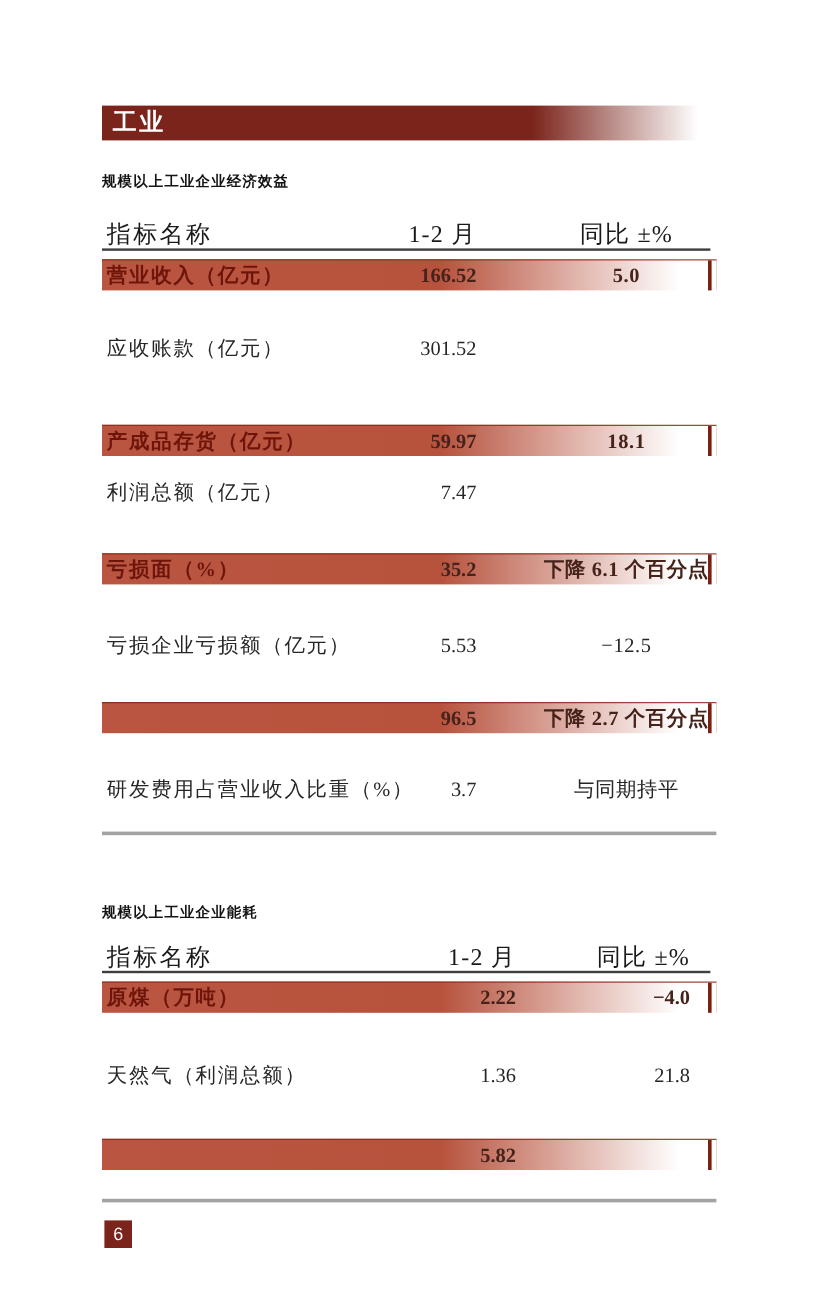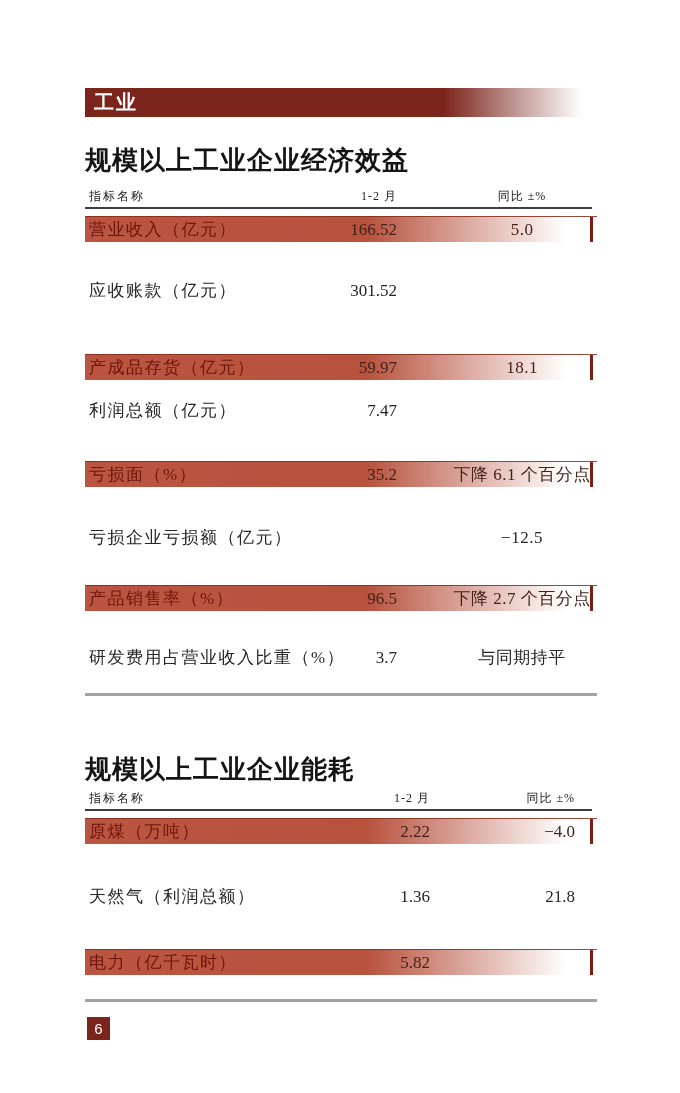--- a/index.html
+++ b/index.html
@@ -29,21 +29,21 @@
     letter-spacing: 2px;
     color: #ffffff;
   }
 
   
   .section-title {
     position: absolute;
     left: 85px;
     font-family: "Liberation Sans", "DejaVu Sans", sans-serif;
     font-weight: bold;
-    font-size: 26px;
+    font-size: 12px;
     letter-spacing: 1px;
     color: #141414;
     white-space: nowrap;
     text-align: center;
   }
 
   
   .trow {
     position: absolute;
     left: 85px;
@@ -62,28 +62,29 @@
   .trow .v2, .trow .v3 { position: absolute; top: 0; }
 
   
   .t1 .v2 { right: 200px; width: 150px; text-align: right; color: #262626; }
   .t1 .v3 { left: 362px;  width: 150px; text-align: center; color: #262626; letter-spacing: 0.5px; }
   
   .t2 .v2 { right: 167px; width: 150px; text-align: right; color: #262626; }
   .t2 .v3 { right: 22px;  width: 150px; text-align: right; color: #262626; }
 
   
-  .thead { height: 22px; line-height: 22px; font-size: 12px; }
+  .thead { height: 22px; line-height: 22px; font-size: 20px; }
   .thead .lab { letter-spacing: 2px; color: #1a1a1a; }
   .thead .v2, .thead .v3 { color: #1a1a1a; letter-spacing: 1px; }
 
   
   .hl {
     background: linear-gradient(90deg, #b95540 0%, #b7523d 55%, rgba(185,85,64,0) 94%);
     border-top: 1px solid rgba(135,42,26,0.85);
+    font-weight: bold;
   }
   .hl .lab { color: #6e150b; }
   .hl .v2, .hl .v3 { color: #45221a; }
   .hl .tick {
     position: absolute;
     right: 4px; top: 0;
     width: 3px; height: 100%;
     background: #7b1f12;
   }
 
@@ -156,25 +157,25 @@
 
   <div class="trow t1 hl" style="top:461px">
     <span class="lab">亏损面（%）</span>
     <span class="v2">35.2</span>
     <span class="v3">下降 6.1 个百分点</span>
     <span class="tick"></span>
   </div>
 
   <div class="trow t1" style="top:525px">
     <span class="lab">亏损企业亏损额（亿元）</span>
+    <span class="v2">5.53</span>
     <span class="v3">−12.5</span>
   </div>
 
   <div class="trow t1 hl" style="top:585px">
-    <span class="lab">产品销售率（%）</span>
     <span class="v2">96.5</span>
     <span class="v3">下降 2.7 个百分点</span>
     <span class="tick"></span>
   </div>
 
   <div class="trow t1" style="top:645px">
     <span class="lab">研发费用占营业收入比重（%）</span>
     <span class="v2">3.7</span>
     <span class="v3">与同期持平</span>
   </div>
@@ -197,21 +198,20 @@
     <span class="tick"></span>
   </div>
 
   <div class="trow t2" style="top:884px">
     <span class="lab">天然气（利润总额）</span>
     <span class="v2">1.36</span>
     <span class="v3">21.8</span>
   </div>
 
   <div class="trow t2 hl" style="top:949px">
-    <span class="lab">电力（亿千瓦时）</span>
     <span class="v2">5.82</span>
     <span class="tick"></span>
   </div>
 
   <div class="gray-rule" style="top:999px"></div>
 
   <div class="page-badge">6</div>
 
 </div>
 

